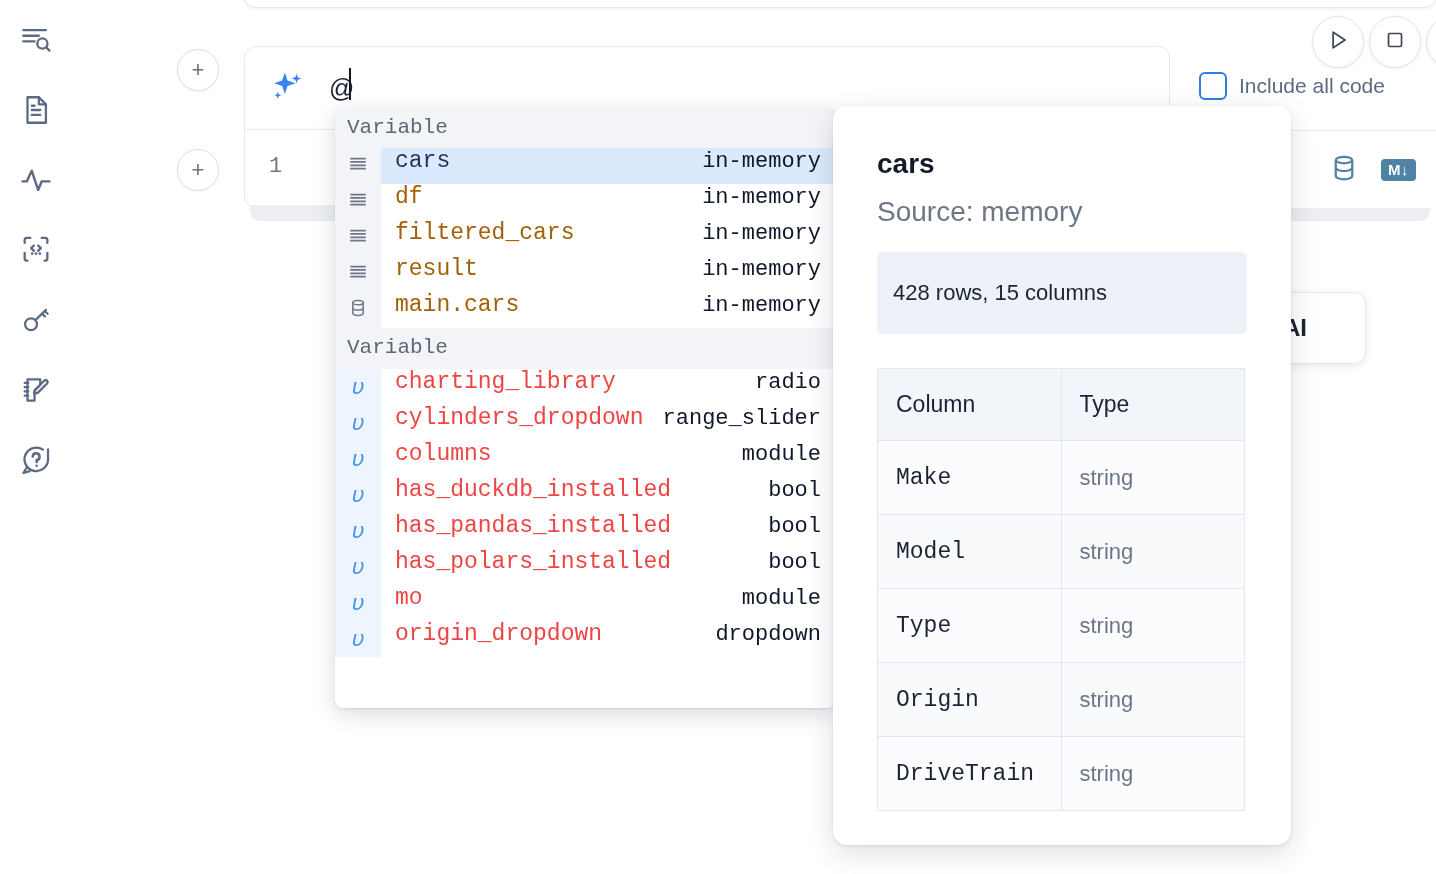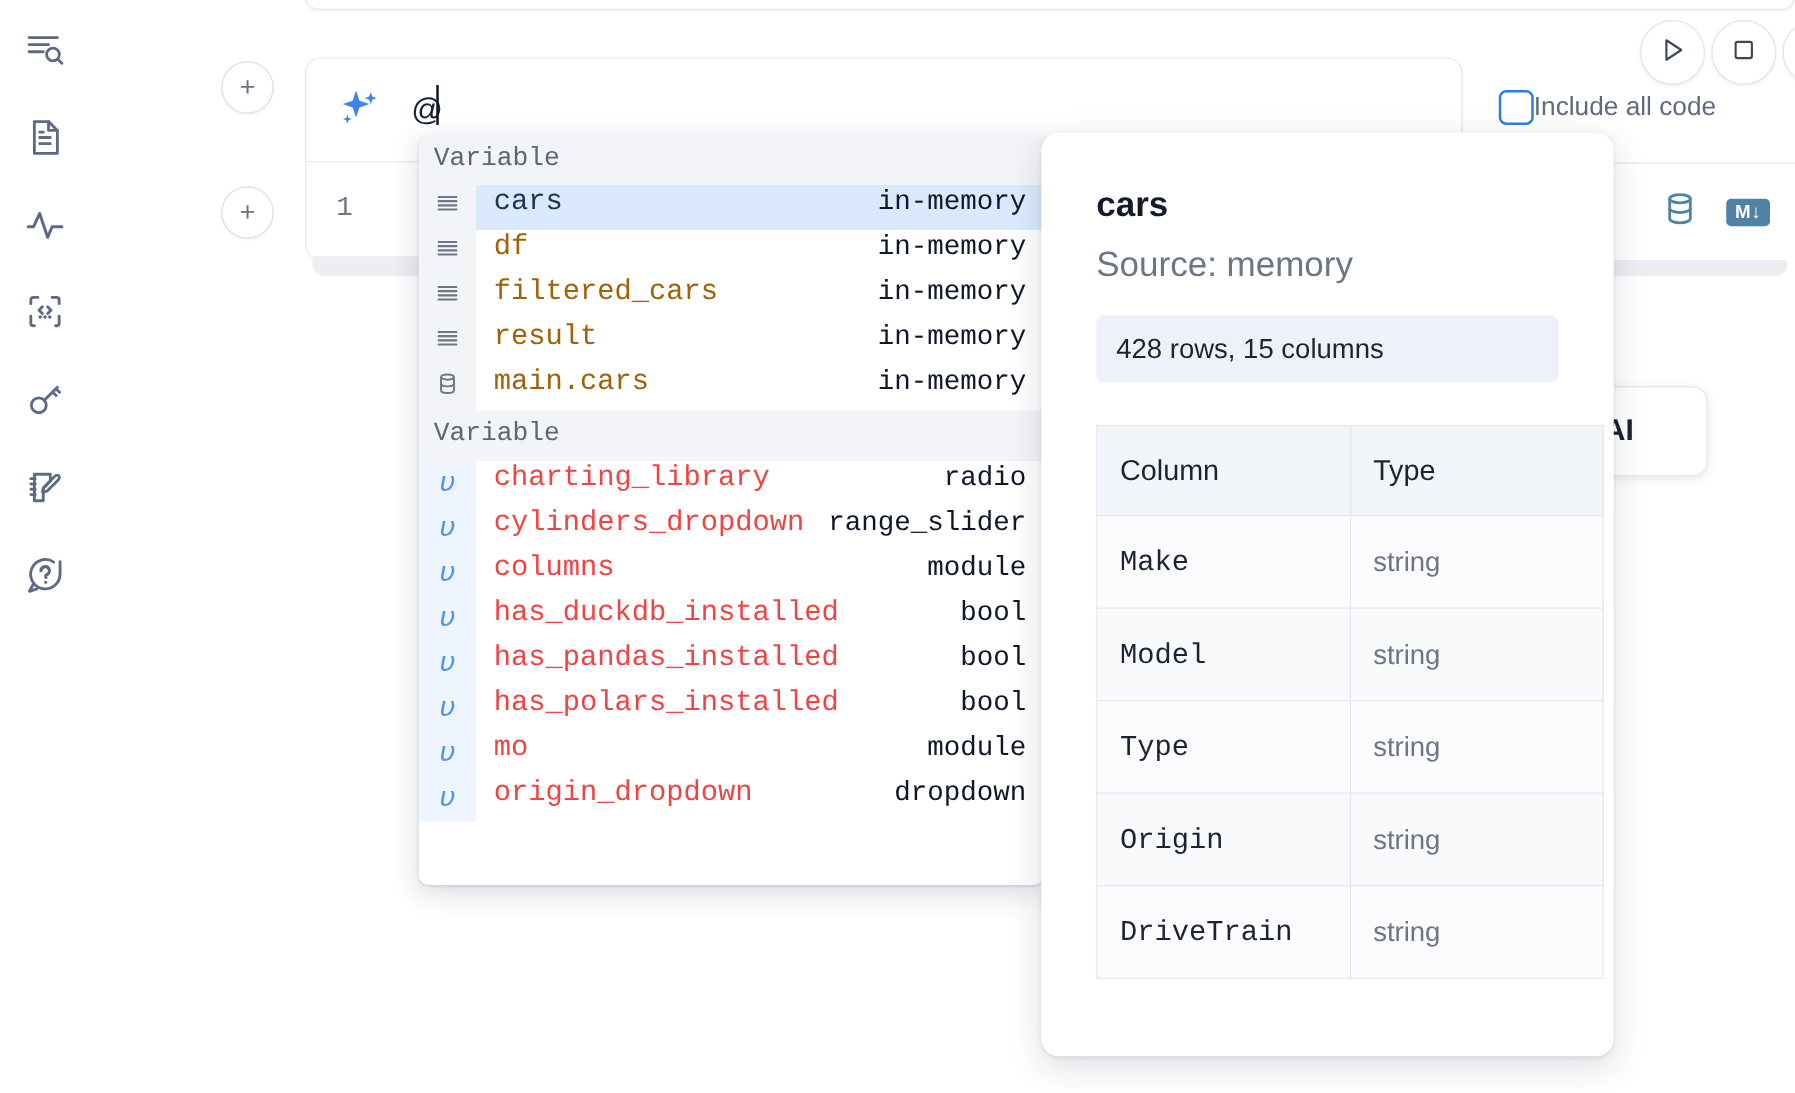--- a/index.html
+++ b/index.html
@@ -100,38 +100,38 @@
     color: #3e4756; cursor: pointer;
     box-shadow: 0 1px 3px rgba(20,30,60,.07);
   }
   #btn-run  { left: 1312px; top: 16px; }
   #btn-stop { left: 1369px; top: 16px; }
   #btn-more { left: 1426px; top: 16px; }
 
   
   .include-row {
     position: absolute; left: 1199px; top: 72px;
-    display: flex; align-items: center; 
+    display: flex; align-items: center; gap: 12px;
   }
   .chk {
     width: 28px; height: 28px; border-radius: 6px;
     border: 2px solid #2f7de1; background: #fff; cursor: pointer;
   }
   .include-label {
     font-size: 21px; color: #5d6a80; white-space: nowrap;
   }
 
   
   .ai-chip {
     position: absolute; left: 1264px; top: 292px; width: 102px; height: 72px;
     background: #fff; border: 1px solid #e7e9ee; border-radius: 12px;
     box-shadow: 0 2px 8px rgba(20,30,60,.10);
     display: flex; align-items: center; justify-content: flex-start;
     padding-left: 18px;
-    font-size: 24px; font-weight: bold; color: #1b2230; margin-top: 17px;
+    font-size: 24px; font-weight: bold; color: #1b2230;
   }
 
   
   .ac-dropdown {
     position: absolute; left: 335px; top: 108px; width: 500px; height: 600px;
     background: #ffffff; border-radius: 8px;
     box-shadow: 0 6px 22px rgba(20,30,60,.16), 0 1px 2px rgba(20,30,60,.10);
     overflow: hidden;
     font-family: "Liberation Mono", monospace;
   }
@@ -168,24 +168,24 @@
   .detail {
     position: absolute; left: 833px; top: 106px; width: 458px; height: 739px;
     background: #ffffff; border-radius: 14px;
     box-shadow: 0 8px 28px rgba(20,30,60,.14), 0 1px 3px rgba(20,30,60,.10);
     overflow: hidden;
   }
   .detail-inner { padding: 42px 44px 0 44px; }
   .detail-title { font-size: 28px; font-weight: bold; color: #121a2b; margin: 0 0 16px 0; }
   .detail-source { font-size: 28px; color: #6b7687; margin: 0 0 24px 0; }
   .detail-stat {
-    background: #eef2f8; border-radius: 6px; padding: 14px 16px;
+    background: #eef2f8; border-radius: 6px; padding: 28px 16px;
     font-size: 22px; color: #1b2433; margin-bottom: 34px;
   }
-  table.cols { border-collapse: collapse; width: 406px; table-layout: fixed; }
+  table.cols { border-collapse: collapse; width: 368px; table-layout: fixed; }
   table.cols th, table.cols td {
     border: 1px solid #e3e7ef; text-align: left; vertical-align: middle;
   }
   table.cols th {
     background: #f2f5fa; font-weight: normal; font-size: 23px; color: #1b2433;
     padding: 20px 18px; height: 72px;
   }
   table.cols td { height: 74px; padding: 0 18px; }
   td.c-name { font-family: "Liberation Mono", monospace; font-size: 23px; color: #1b2433; background: #fcfcfe; }
   td.c-type { font-size: 22px; color: #6b7687; background: #fcfcfe; }

